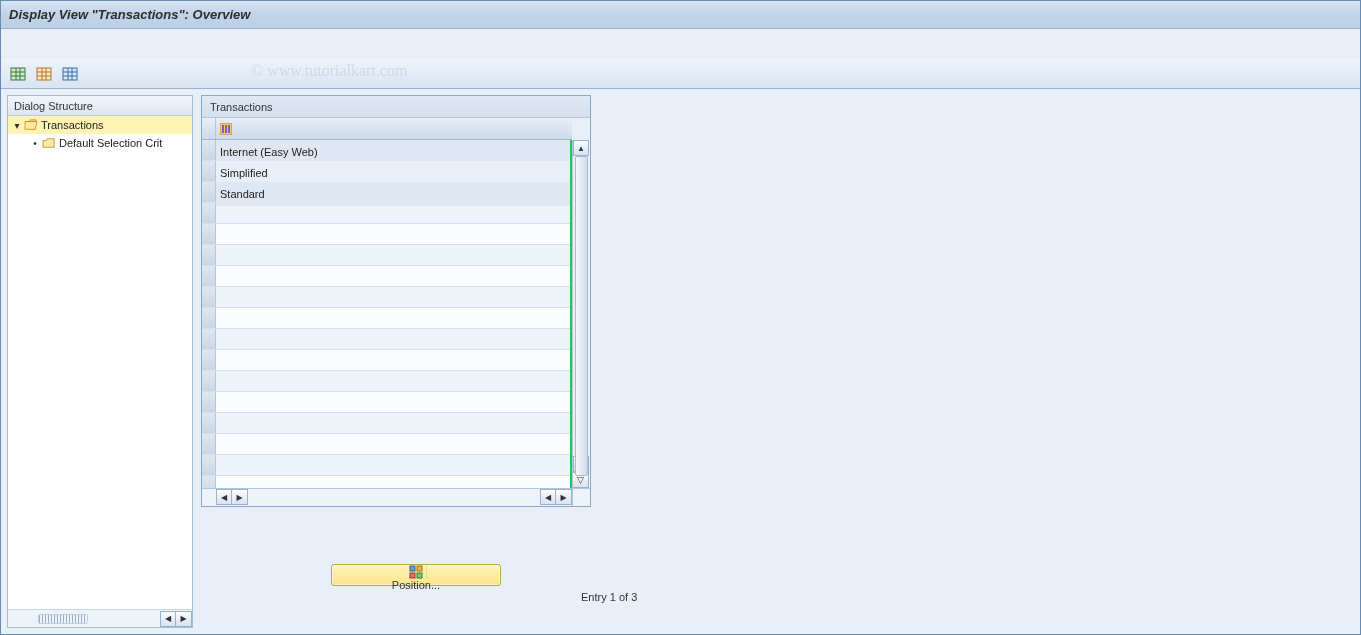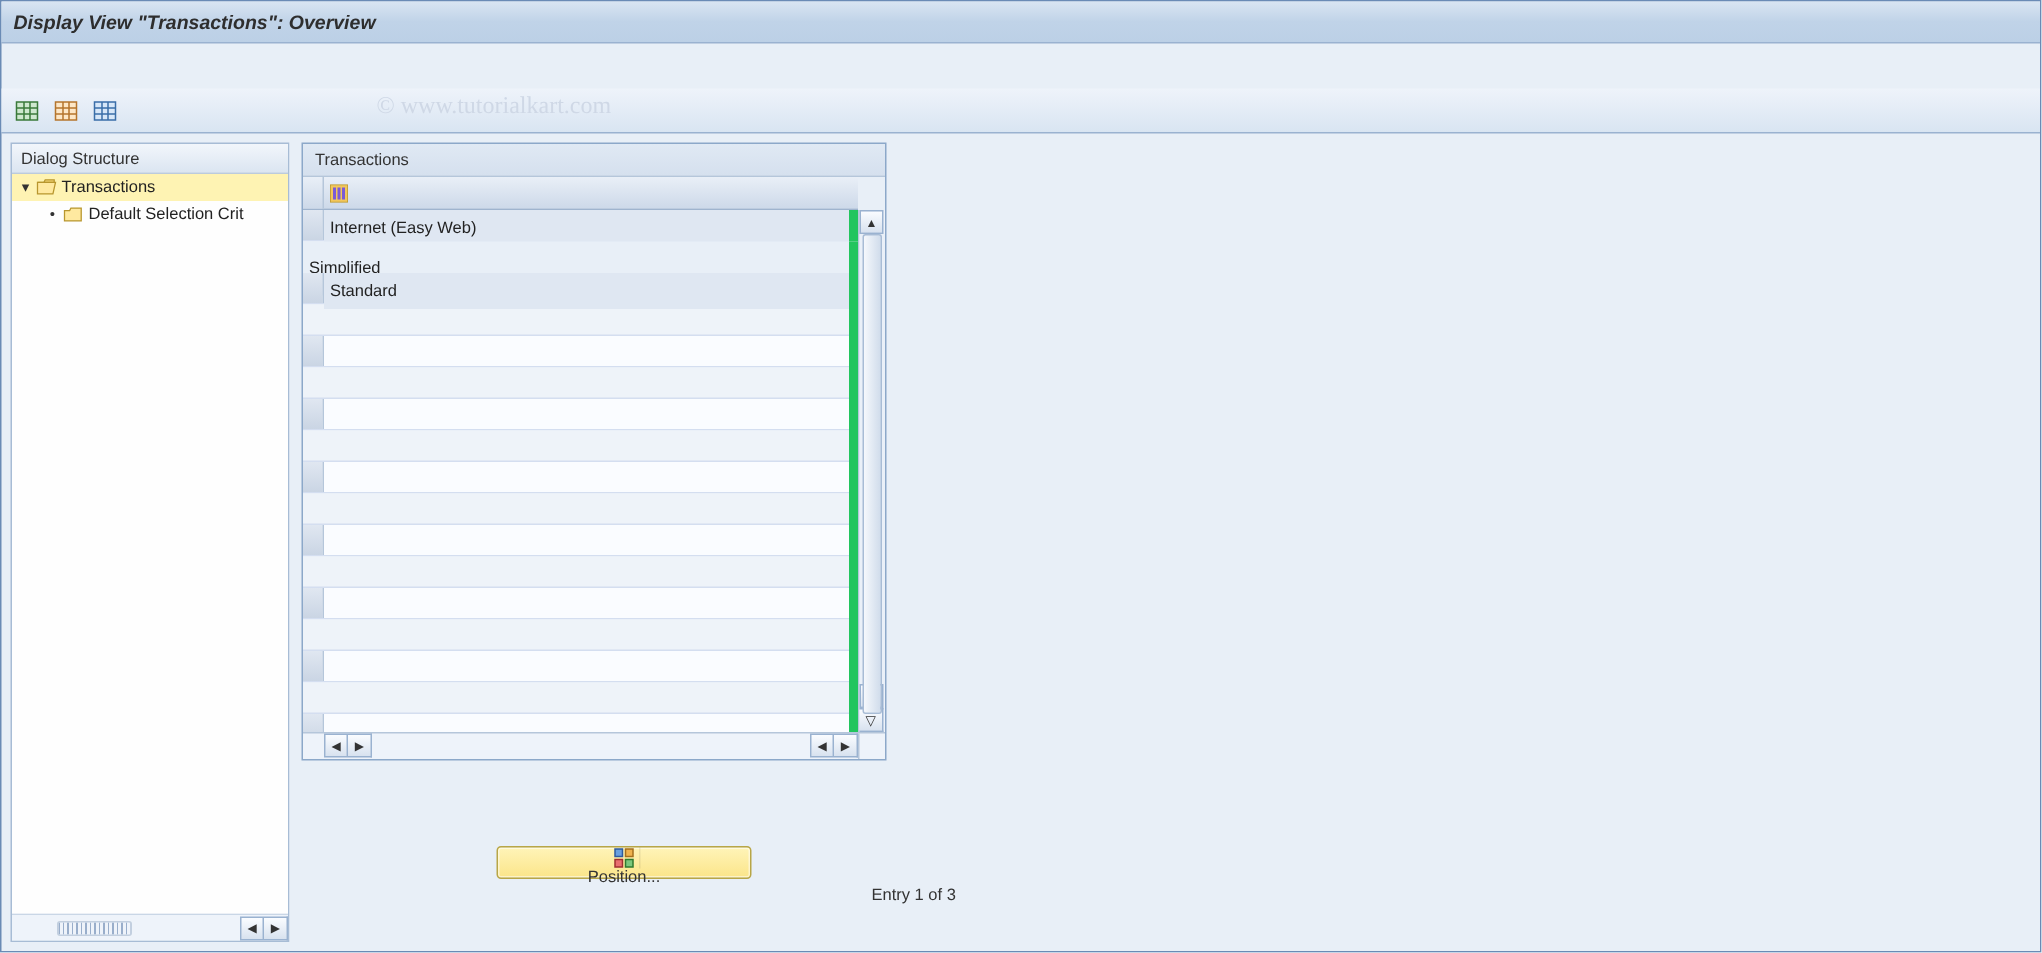--- a/index.html
+++ b/index.html
@@ -44,23 +44,23 @@
     .table-grid-wrap { display: flex; height: 370px; }
     .table-grid { flex: 1; display: flex; flex-direction: column; overflow: hidden; }
     .grid-header-row { height: 22px; display: flex; background: linear-gradient(to bottom, #e9eff7, #cdd9e9); border-bottom: 1px solid #9fb4ce; }
     .row-handle-h { width: 14px; background: linear-gradient(to bottom, #e9eff7, #cdd9e9); border-right: 1px solid #b5c6da; }
     .col-name { flex: 1; padding: 0 6px; display: flex; align-items: center; color: #333; border-right: 1px solid #b5c6da; }
     .col-config { width: 20px; display: flex; align-items: center; justify-content: center; cursor: pointer; }
     .col-config svg { width: 12px; height: 12px; }
     
     .grid-rows { flex: 1; overflow: hidden; background: #fafcff; }
     .grid-row { height: 21px; display: flex; border-bottom: 1px solid #d4def0; }
-    .grid-row.alt { background: #eef3f9; flex-direction: column; }
+    .grid-row.alt { background: #eef3f9; }
     .row-handle { width: 14px; background: linear-gradient(to bottom, #e0e7f1, #cad5e4); border-right: 1px solid #b5c6da; cursor: pointer; }
-    .cell { flex: 1; padding: 12px 4px; display: flex; align-items: center; color: #222; background: #dfe7f2; border-right: 6px solid #22c55e; }
+    .cell { flex: 1; padding: 12px 4px; display: flex; align-items: center; color: #222; background: #dfe7f2; border-right: 2px solid #22c55e; }
     .grid-row.alt .cell { background: #e8eff7; }
     .grid-row.empty .cell { background: transparent; }
     
     .grid-vscroll { width: 18px; background: #eef3fa; border-left: 1px solid #b5c6da; display: flex; flex-direction: column; margin-top:22px; }
     .vscroll-track { flex: 1; background: #eaf0f8; position: relative; }
     .vscroll-thumb { position: absolute; left: 2px; right: 2px; top: 0; height: 320px; background: linear-gradient(to right, #f5f8fc, #d0dceb); border: 1px solid #a8bcd5; border-radius: 2px; }
     
     .grid-hscroll { height: 18px; display: flex; border-top: 1px solid #b5c6da; background: #eef3fa; }
     .hscroll-lead { width: 14px; }
     .hscroll-track { flex: 1; position: relative; }

